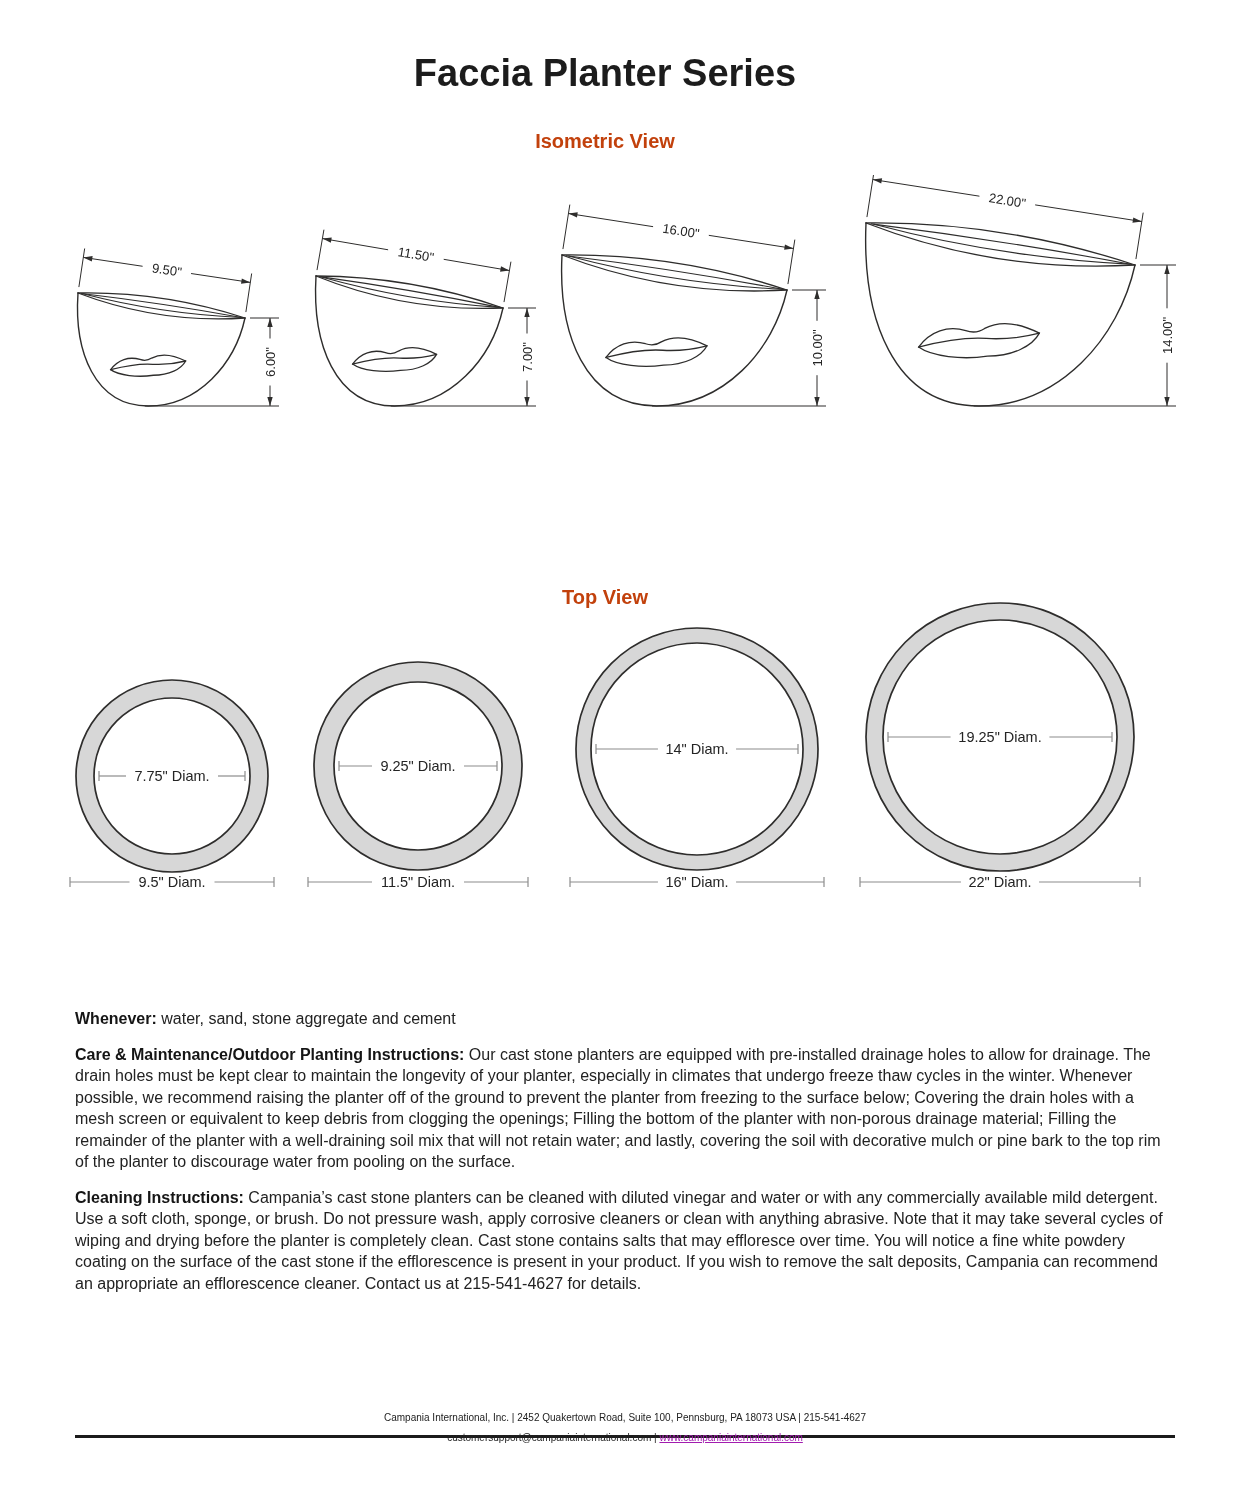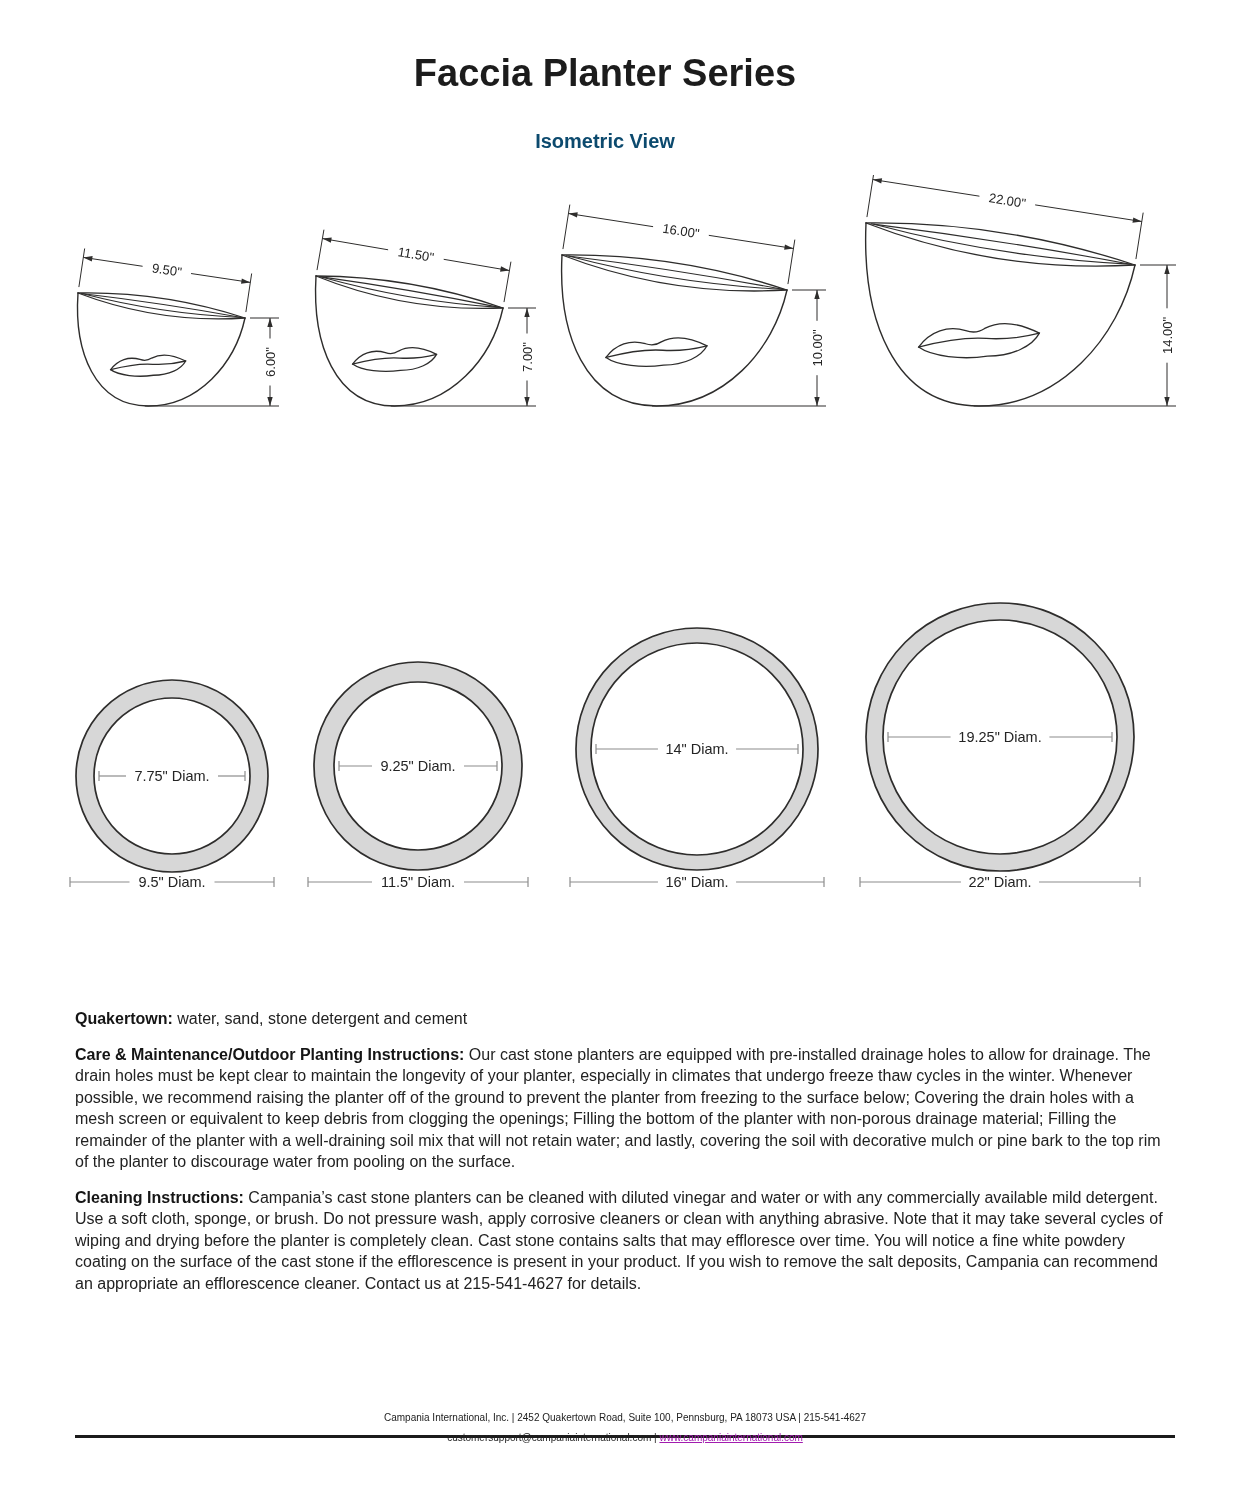--- a/index.html
+++ b/index.html
@@ -1,21 +1,21 @@
 <!DOCTYPE html>
 <html><head>
 <meta charset="utf-8">
 <style>
   html,body{margin:0;padding:0;background:#ffffff;}
   .page{position:relative;width:1250px;height:1500px;background:#ffffff;overflow:hidden;
         font-family:"Liberation Sans",sans-serif;color:#1f1f1f;}
   .page-title{position:absolute;top:36px;left:0;width:1210px;text-align:center;
         font-size:38px;font-weight:700;color:#1c1c1c;letter-spacing:0px;margin-top:16px;}
   .sec-heading{position:absolute;left:0;width:1210px;text-align:center;
-        font-size:20px;font-weight:700;color:#0c4a6e;}
+        font-size:20px;font-weight:700;color:#c2410c;}
   #iso-heading{top:130px;}
   #top-heading{top:586px;}
   .drawing{position:absolute;left:0;}
   #iso-svg{top:175px;}
   #circ-svg{top:600px;}
   .specs{position:absolute;left:75px;top:1008px;width:1092px;
         font-size:16px;line-height:21.5px;color:#222;}
   .specs p{margin:0 0 14px 0;}
   .specs b{color:#151515;}
   .footer-rule{position:absolute;left:75px;top:1435px;width:1100px;height:3px;background:#1b1b1b;}
@@ -128,20 +128,21 @@
         <line x1="1140" y1="90" x2="1176" y2="90" stroke="#2e2d2c" stroke-width="1"></line>
         <line x1="973.6" y1="231" x2="1176" y2="231" stroke="#2e2d2c" stroke-width="1.2"></line>
         <line x1="1167" y1="90" x2="1167" y2="133.3" stroke="#2e2d2c" stroke-width="1"></line>
         <line x1="1167" y1="187.7" x2="1167" y2="231" stroke="#2e2d2c" stroke-width="1"></line>
         <polygon points="1167,90 1169.7,99 1164.3,99" fill="#2e2d2c"></polygon>
         <polygon points="1167,231 1164.3,222 1169.7,222" fill="#2e2d2c"></polygon>
         <text x="0" y="0" transform="translate(1167,160.5) rotate(-90)" text-anchor="middle" dominant-baseline="central" fill="#242424" font-family="&quot;Liberation Sans&quot;, sans-serif" font-size="13">14.00"</text>
       </g>
     </svg>
 
+  <div class="sec-heading" id="top-heading">Top View</div>
 
   <svg id="circ-svg" class="drawing" width="1250" height="320" viewBox="0 0 1250 320">
       <g>
         <circle cx="172" cy="176" r="96" fill="#d7d7d7" stroke="#2e2d2c" stroke-width="1.7"></circle>
         <circle cx="172" cy="176" r="78" fill="#ffffff" stroke="#2e2d2c" stroke-width="1.7"></circle>
         <line x1="99" y1="171" x2="99" y2="181" stroke="#8c8c8c" stroke-width="1.2"></line>
         <line x1="245" y1="171" x2="245" y2="181" stroke="#8c8c8c" stroke-width="1.2"></line>
         <line x1="99" y1="176" x2="126.05" y2="176" stroke="#8c8c8c" stroke-width="1.2"></line>
         <line x1="217.95" y1="176" x2="245" y2="176" stroke="#8c8c8c" stroke-width="1.2"></line>
         <text x="0" y="0" transform="translate(172,176) rotate(0)" text-anchor="middle" dominant-baseline="central" fill="#242424" font-family="&quot;Liberation Sans&quot;, sans-serif" font-size="14.5">7.75" Diam.</text>
@@ -189,21 +190,21 @@
         <text x="0" y="0" transform="translate(1000,137) rotate(0)" text-anchor="middle" dominant-baseline="central" fill="#242424" font-family="&quot;Liberation Sans&quot;, sans-serif" font-size="14.5">19.25" Diam.</text>
         <line x1="860" y1="277" x2="860" y2="287" stroke="#8c8c8c" stroke-width="1.2"></line>
         <line x1="1140" y1="277" x2="1140" y2="287" stroke="#8c8c8c" stroke-width="1.2"></line>
         <line x1="860" y1="282" x2="960.95" y2="282" stroke="#8c8c8c" stroke-width="1.2"></line>
         <line x1="1039.05" y1="282" x2="1140" y2="282" stroke="#8c8c8c" stroke-width="1.2"></line>
         <text x="0" y="0" transform="translate(1000,282) rotate(0)" text-anchor="middle" dominant-baseline="central" fill="#242424" font-family="&quot;Liberation Sans&quot;, sans-serif" font-size="14.5">22" Diam.</text>
       </g>
     </svg>
 
   <div class="specs">
-    <p><b>Quakertown:</b><span> water, sand, stone detergent and cement</span></p>
+    <p><b>Whenever:</b><span> water, sand, stone aggregate and cement</span></p>
     <p><b>Care &amp; Maintenance/Outdoor Planting Instructions:</b><span> Our cast stone planters are equipped with pre-installed drainage holes to allow for drainage. The drain holes must be kept clear to maintain the longevity of your planter, especially in climates that undergo freeze thaw cycles in the winter.  Whenever possible, we recommend raising the planter off of the ground to prevent the planter from freezing to the surface below; Covering the drain holes with a mesh screen or equivalent to keep debris from clogging the openings; Filling the bottom of the planter with non-porous drainage material; Filling the remainder of the planter with a well-draining soil mix that will not retain water; and lastly, covering the soil with decorative mulch or pine bark to the top rim of the planter to discourage water from pooling on the surface.</span></p>
     <p><b>Cleaning Instructions:</b><span> Campania’s cast stone planters can be cleaned with diluted vinegar and water or with any commercially available mild detergent. Use a soft cloth, sponge, or brush. Do not pressure wash, apply corrosive cleaners or clean with anything abrasive. Note that it may take several cycles of wiping and drying before the planter is completely clean. Cast stone contains salts that may effloresce over time. You will notice a fine white powdery coating on the surface of the cast stone if the efflorescence is present in your product. If you wish to remove the salt deposits, Campania can recommend an appropriate an efflorescence cleaner. Contact us at 215-541-4627 for details.</span></p>
   </div>
 
   <div class="footer-rule"></div>
   <div class="footer">
     <div>Campania International, Inc. | 2452 Quakertown Road, Suite 100, Pennsburg, PA 18073 USA | 215-541-4627</div>
     <div><span>customersupport@campaniainternational.com</span><span> | </span><a href="#" id="footer-link" style="color: #a21caf;">www.campaniainternational.com</a></div>
   </div>
 

